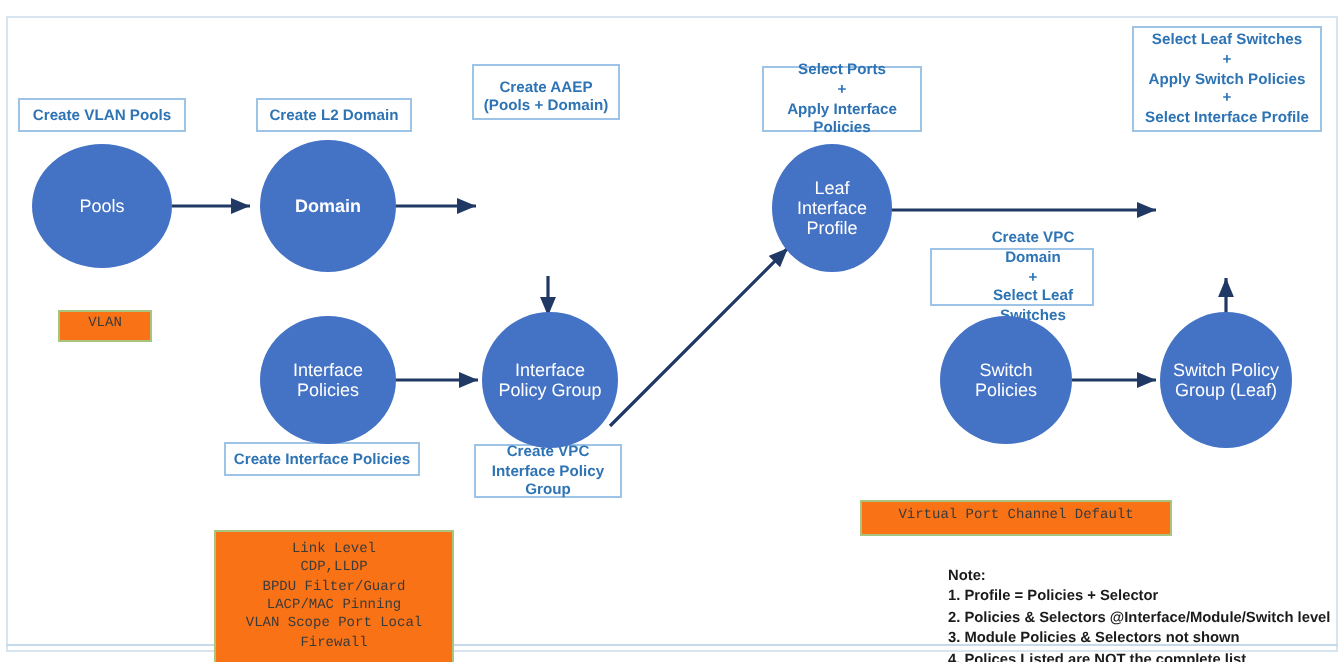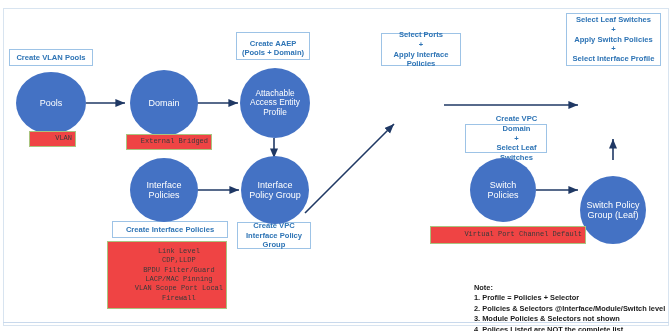--- a/index.html
+++ b/index.html
@@ -64,32 +64,33 @@
     justify-content: center;
     box-sizing: border-box;
     padding: 1px 3px;
     white-space: pre-line;
     font-weight: bold;
   }
 
   .valuebox {
     position: absolute;
     border: 1px solid #A9C47F;
-    background: #ef4444;
+    background: #f97316;
     color: #3a3a3a;
     font-family: "Liberation Mono", monospace;
     font-size: 7px;
     line-height: 1.35;
     text-align: center;
     display: flex;
     align-items: center;
-    justify-content: flex-end;
+    justify-content: center;
     box-sizing: border-box;
     padding: 2px 3px;
     white-space: pre-line;
+    margin-top: 24px;
   }
 
   .note {
     position: absolute;
     color: #1a1a1a;
     font-size: 7.4px;
     line-height: 1.42;
     white-space: pre-line;
     font-weight: bold;
   }
@@ -132,20 +133,23 @@
 
     <line x1="536" y1="190" x2="578" y2="190" stroke="#1F3864" stroke-width="1.6" marker-end="url(#arrowhead)"></line>
 
     <line x1="613" y1="160" x2="613" y2="139" stroke="#1F3864" stroke-width="1.6" marker-end="url(#arrowhead)"></line>
   </svg>
 
   <div class="steplabel" style="left:9px; top:49px; width:84px; height:17px;">
     <span>Create VLAN Pools</span>
   </div>
 
+  <div class="steplabel" style="left:128px; top:49px; width:78px; height:17px;">
+    <span>Create L2 Domain</span>
+  </div>
 
   <div class="steplabel" style="left:236px; top:32px; width:74px; height:28px;align-items:flex-end;">
     <span>Create AAEP
 (Pools + Domain)</span>
   </div>
 
   <div class="steplabel" style="left:381px; top:33px; width:80px; height:33px;">
     <span>Select Ports
 +
 Apply Interface Policies</span>
@@ -158,76 +162,72 @@
 +
 Select Interface Profile</span>
   </div>
 
   <div class="steplabel" style="left:465px; top:124px; width:82px; height:29px;padding-left:24px;">
     <span>Create VPC Domain
 +
 Select Leaf Switches</span>
   </div>
 
-  <div class="steplabel" style="left:112px; top:221px; width:116px; height:17px;">
+  <div class="steplabel" style="left:112px; top:221px; width:98px; height:17px;">
     <span>Create Interface Policies</span>
   </div>
 
   <div class="steplabel" style="left:237px; top:222px; width:74px; height:27px;">
     <span>Create VPC
 Interface Policy Group</span>
   </div>
 
   <div class="node" style="left:16px; top:72px; width:70px; height:62px;">
     <span class="node-label">Pools</span>
   </div>
 
-  <div class="node" style="left:130px; top:70px; width:68px; height:66px;">
+  <div class="node" style="left:130px; top:70px; width:68px; height:66px;font-weight:bold;">
     <span class="node-label">Domain</span>
   </div>
 
-  <div class="node" style="left:240px; top:68px; width:70px; height:70px; font-size:8.3px;">
-    <span class="node-label">Attachable
-Access
-Entity
-Profile</span>
-  </div>
 
   <div class="node" style="left:130px; top:158px; width:68px; height:64px;justify-content:center;">
     <span class="node-label">Interface
 Policies</span>
   </div>
 
   <div class="node" style="left:241px; top:156px; width:68px; height:68px;">
     <span class="node-label">Interface
 Policy
 Group</span>
   </div>
 
+  <div class="node" style="left:386px; top:72px; width:60px; height:64px;">
+    <span class="node-label">Leaf
+Interface
+Profile</span>
+  </div>
 
   <div class="node" style="left:470px; top:158px; width:66px; height:64px;">
     <span class="node-label">Switch
 Policies</span>
   </div>
 
 
-  <div class="node" style="left:580px; top:176px; width:66px; height:68px;">
+  <div class="node" style="left:580px; top:156px; width:66px; height:68px;">
     <span class="node-label">Switch
 Policy
 Group
 (Leaf)</span>
   </div>
 
   <div class="valuebox" style="left:29px; top:131px; width:47px; height:16px;">
     <span>VLAN</span>
   </div>
 
-  <div class="valuebox" style="left:126px; top:134px; width:86px; height:16px;">
-    <span>External Bridged</span>
-  </div>
 
   <div class="valuebox" style="left:107px; top:241px; width:120px; height:68px;">
     <span>Link Level
 CDP,LLDP
 BPDU Filter/Guard
 LACP/MAC Pinning
 VLAN Scope Port Local
 Firewall</span>
   </div>
 

